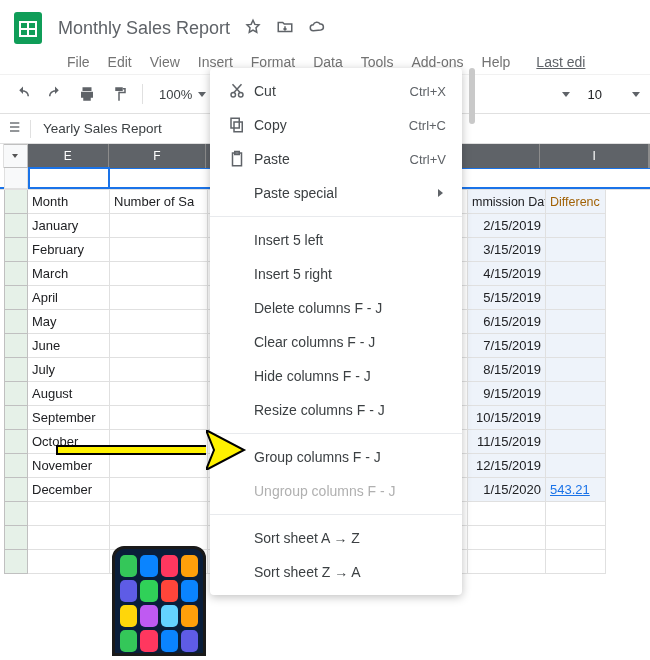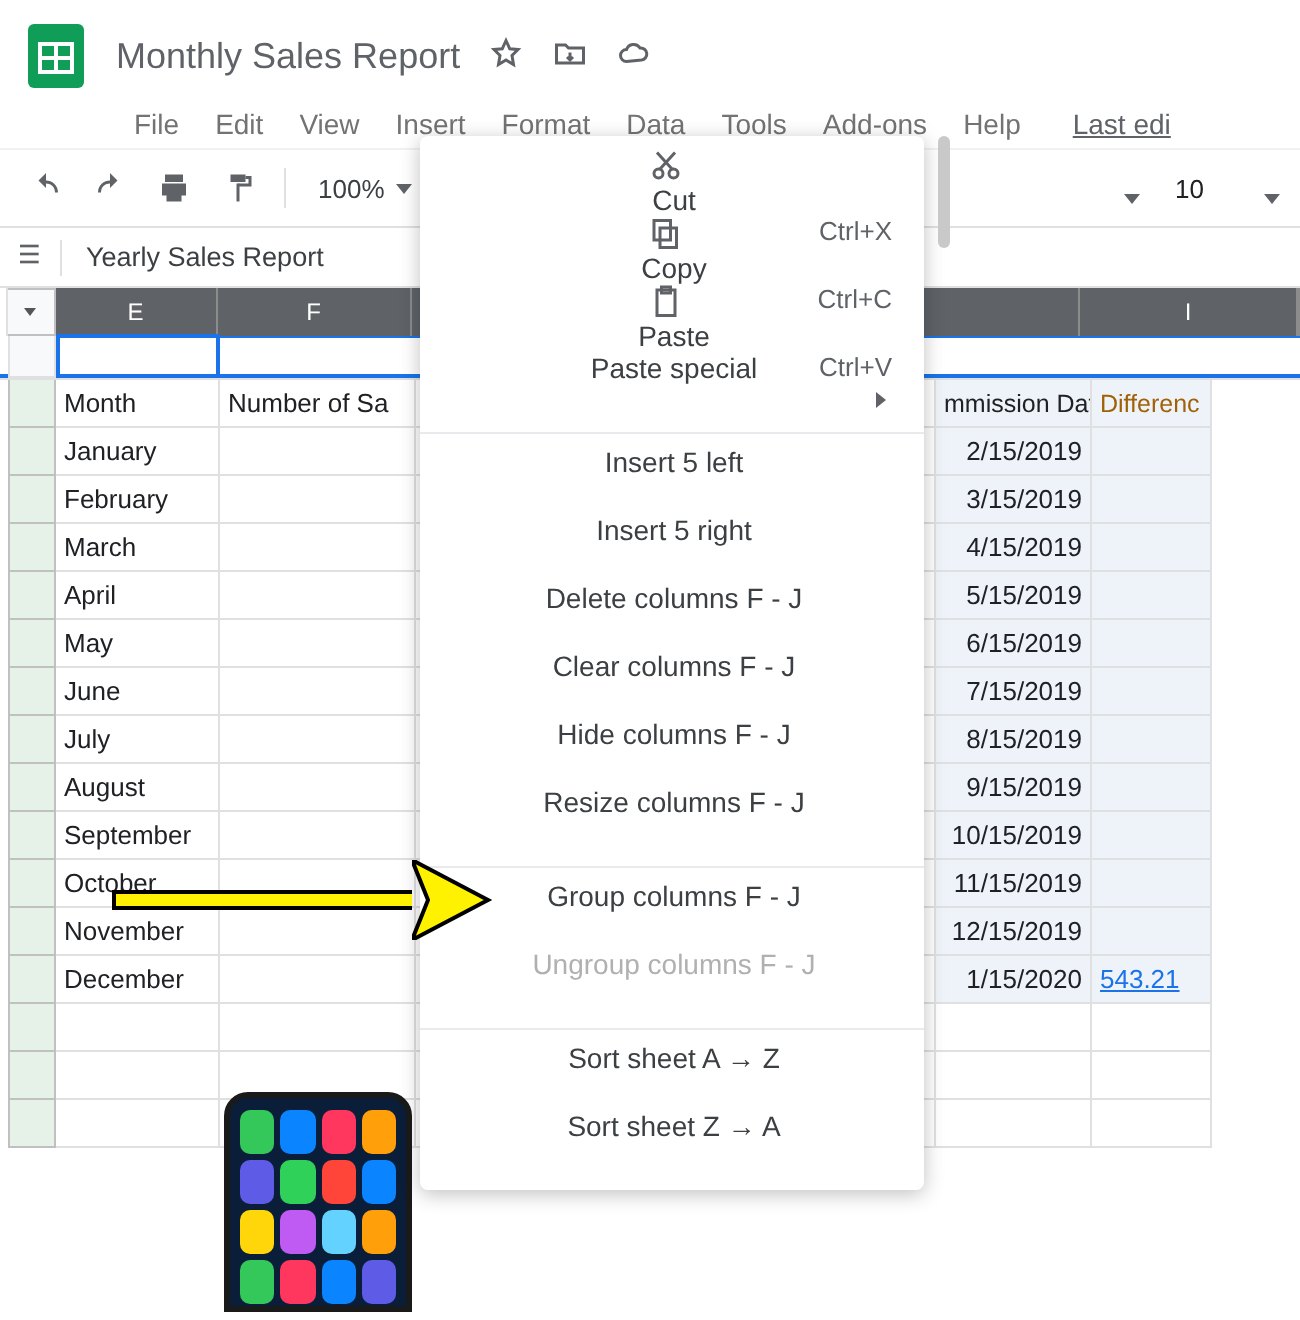--- a/index.html
+++ b/index.html
@@ -24,21 +24,21 @@
   .title-icons { display:flex; gap:14px; margin-left:8px; }
   .title-icons svg { width:18px; height:18px; fill:#5f6368; }
   .menubar { display:flex; gap:0; padding-left:58px; margin-top:2px; }
   .menubar div { padding:4px 9px; font-size:14px; color:#737373; cursor:pointer; }
   .menubar .last-edit { color:#5f6368; text-decoration:underline; margin-left:8px; }
   .toolbar { display:flex; align-items:center; padding:6px 10px; border-bottom:1px solid #e0e0e0; border-top:1px solid #f1f1f1; gap:6px; height:40px; }
   .toolbar .sep { width:1px; height:20px; background:#e0e0e0; margin:0 4px; }
   .toolbar svg { width:18px; height:18px; fill:#5f6368; }
   .tb-btn { padding:4px; display:flex; align-items:center; justify-content:center; cursor:pointer; border-radius:2px; }
   .zoom { font-size:13px; color:#3c4043; padding:0 10px 0 6px; display:flex; align-items:center; gap:6px;}
-  .right-tools { margin-left:auto; display:flex; align-items:flex-end; gap:8px; }
+  .right-tools { margin-left:auto; display:flex; align-items:center; gap:8px; }
   .font-size { font-size:13px; padding:0 22px 0 10px; }
   .tri-down { width:0;height:0;border-left:4px solid transparent;border-right:4px solid transparent;border-top:5px solid #5f6368; }
   .tabstrip { display:flex; align-items:center; border-bottom:1px solid #e0e0e0; height:30px; padding-left:2px;}
   .tabstrip .tbtn { padding:0 6px; }
   .sheet-tab { padding:5px 12px; font-size:13.5px; color:#3c4043; }
   .grid { position:relative; }
   .colhdr { display:flex; height:24px; }
   .rowhdr-space { width:4px; background:#fff; border-right:1px solid #e0e0e0;}
   .expand-col { width:24px; background:#f8f9fa; border:1px solid #c0c0c0; border-left:none; display:flex; align-items:center; justify-content:center;}
   .ch {
@@ -63,21 +63,21 @@
   .cell.f { width:98px; }
   .cell.i { width:82px; justify-content:flex-end; background:#eef3fa; }
   .cell.j { width:60px; background:#eef3fa; color:#1a73e8; text-decoration:underline;}
   .row.hdr .cell { font-weight:normal; }
   .row.hdr .cell.i, .row.hdr .cell.j { background:#eef3fa; color:#202124; text-decoration:none; justify-content:flex-start; font-size:12.5px;}
   .context-menu {
     position:absolute; left:210px; top:68px; width:252px;
     background:#fff; box-shadow:0 2px 10px rgba(0,0,0,0.25); border-radius:4px;
     padding:6px 0; z-index:50;
   }
-  .cm-item { display:flex; align-items:center; height:34px; padding:0 16px 0 18px; font-size:14px; color:#3c4043; cursor:pointer;flex-direction:column; }
+  .cm-item { display:flex; align-items:center; height:34px; padding:0 16px 0 18px; font-size:14px; color:#3c4043; cursor:pointer; }
   .cm-item.disabled { color:#b0b0b0; }
   .cm-item .cm-icon { width:26px; display:flex; }
   .cm-item .cm-icon svg { width:18px; height:18px; fill:#5f6368; }
   .cm-item .sc { margin-left:auto; color:#5f6368; font-size:13px;}
   .cm-sep { height:1px; background:#e8eaed; margin:6px 0; }
   .cm-item .tri { margin-left:auto; }
   .scroll-hint { position:absolute; left:469px; top:68px; width:6px; height:56px; background:#c9c9c9; border-radius:3px; z-index:60;}
   .arrow {
     position:absolute; left:56px; top:430px; z-index:70; display:flex; align-items:center;
   }

